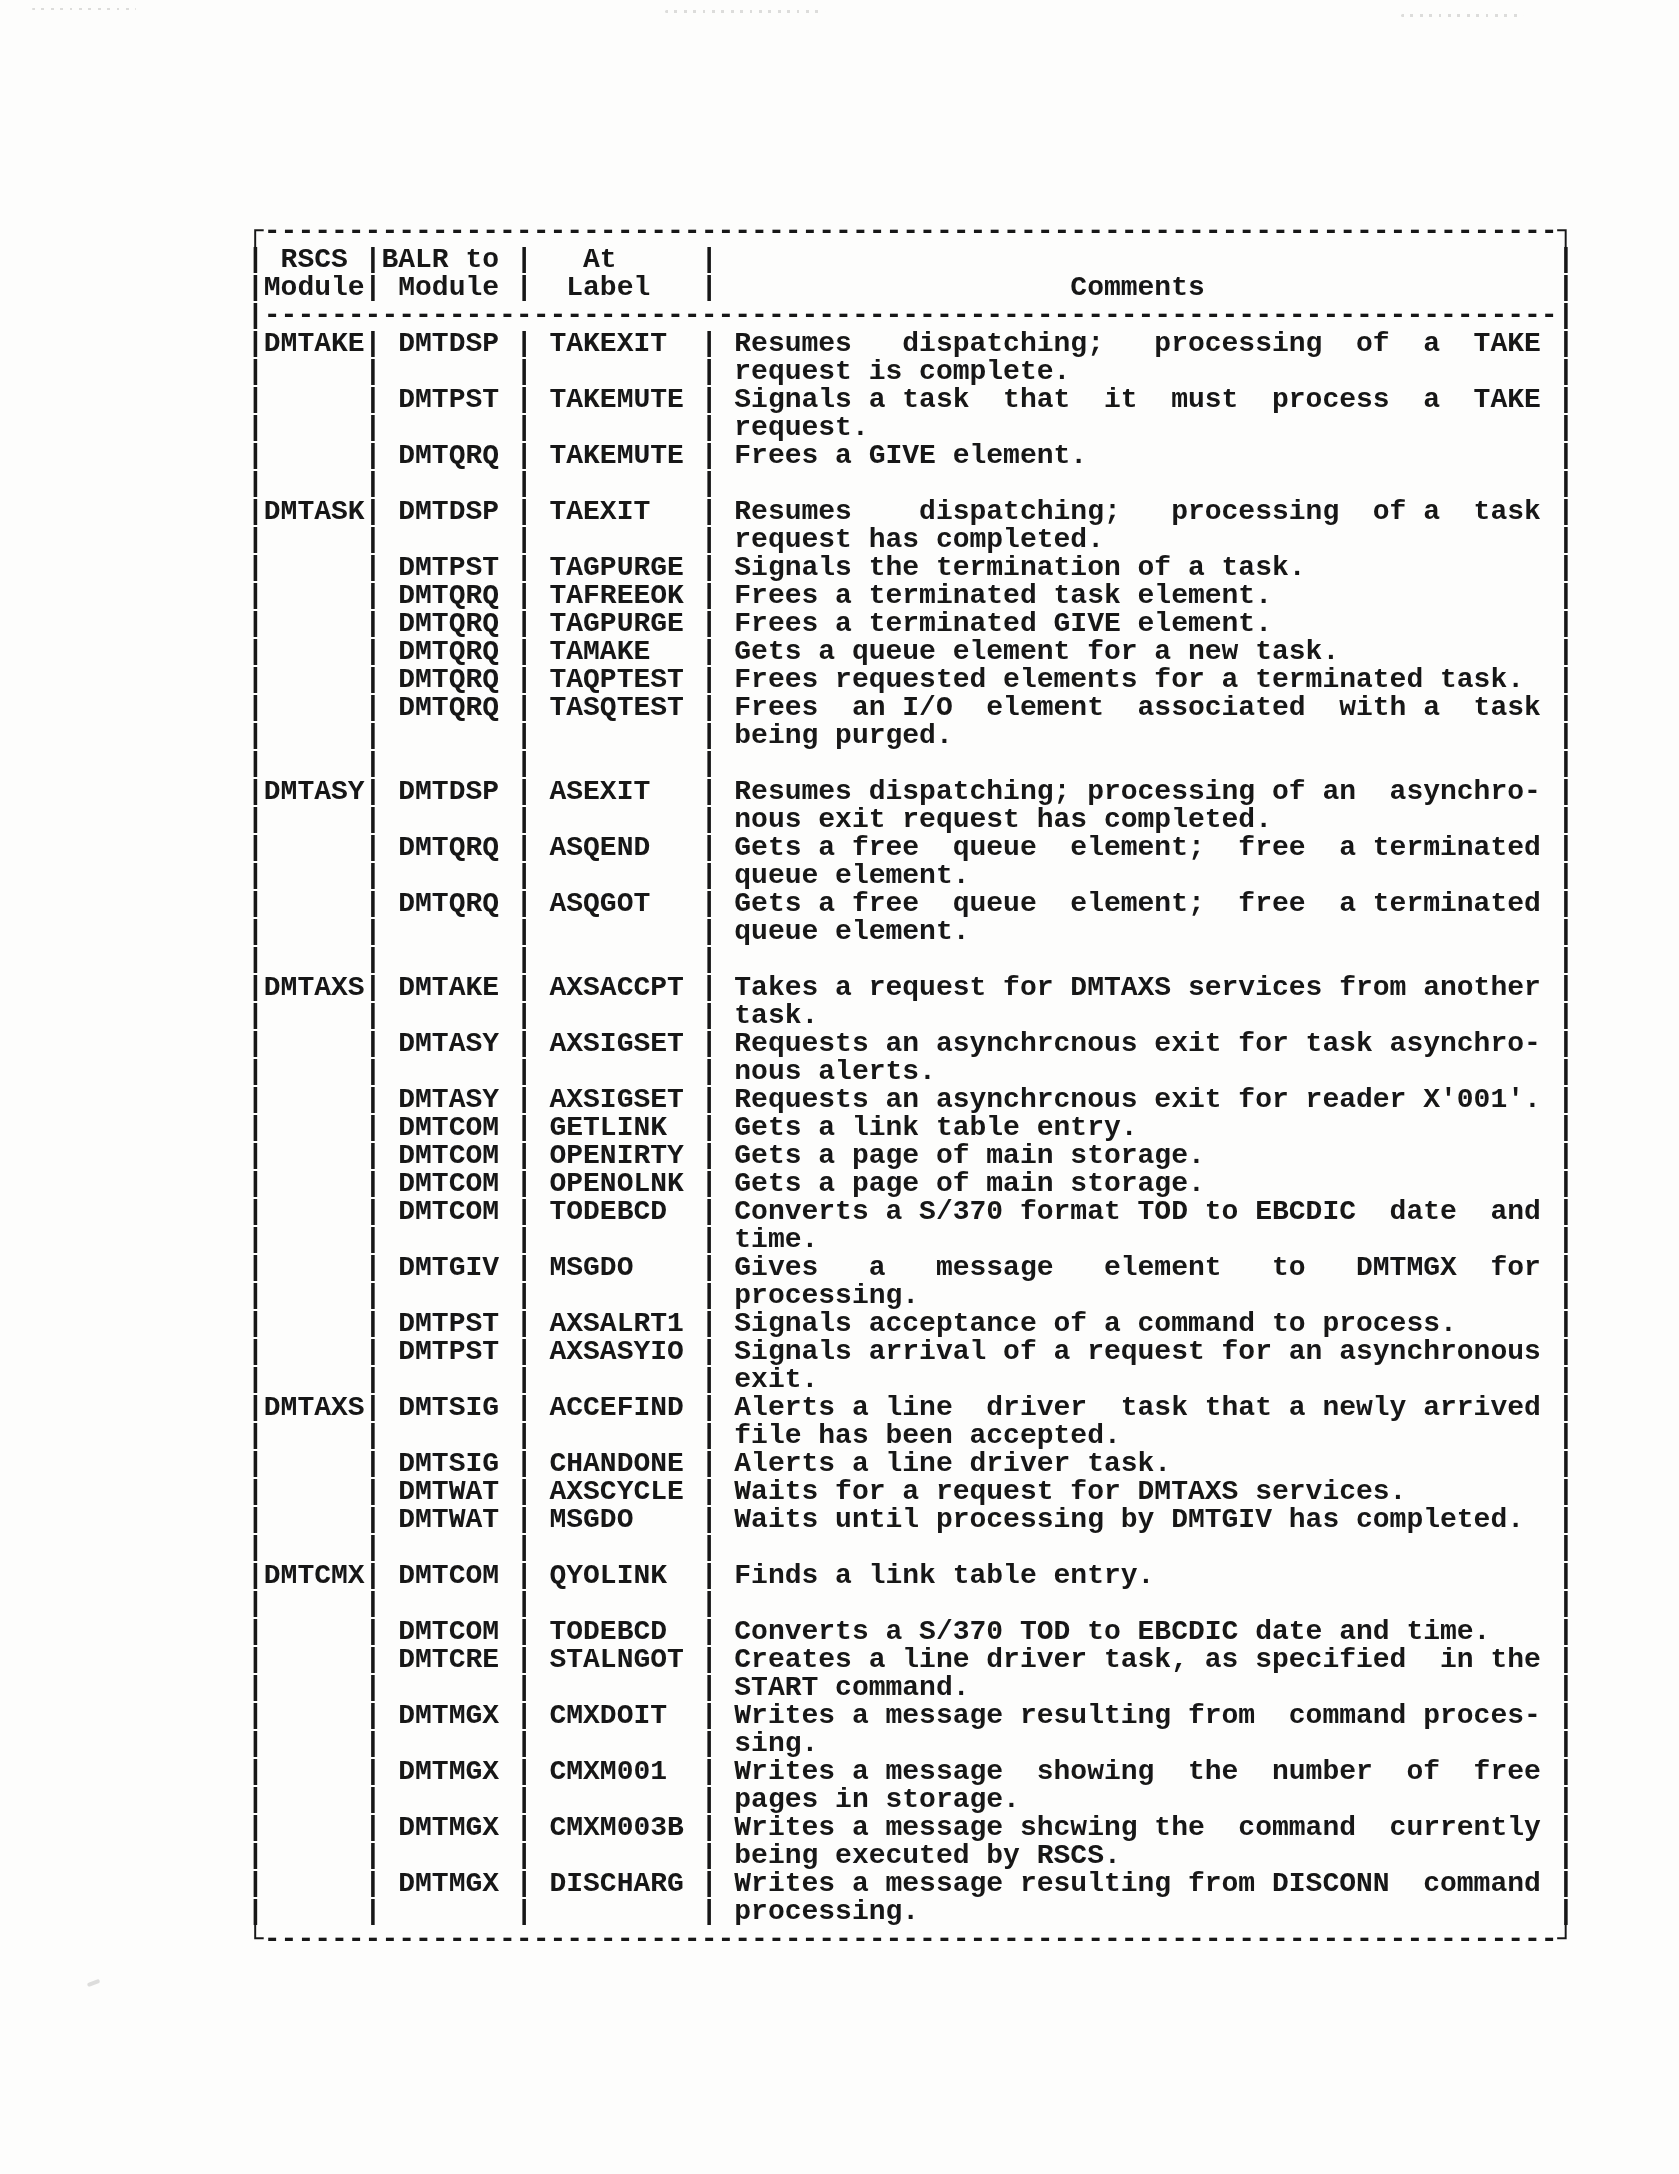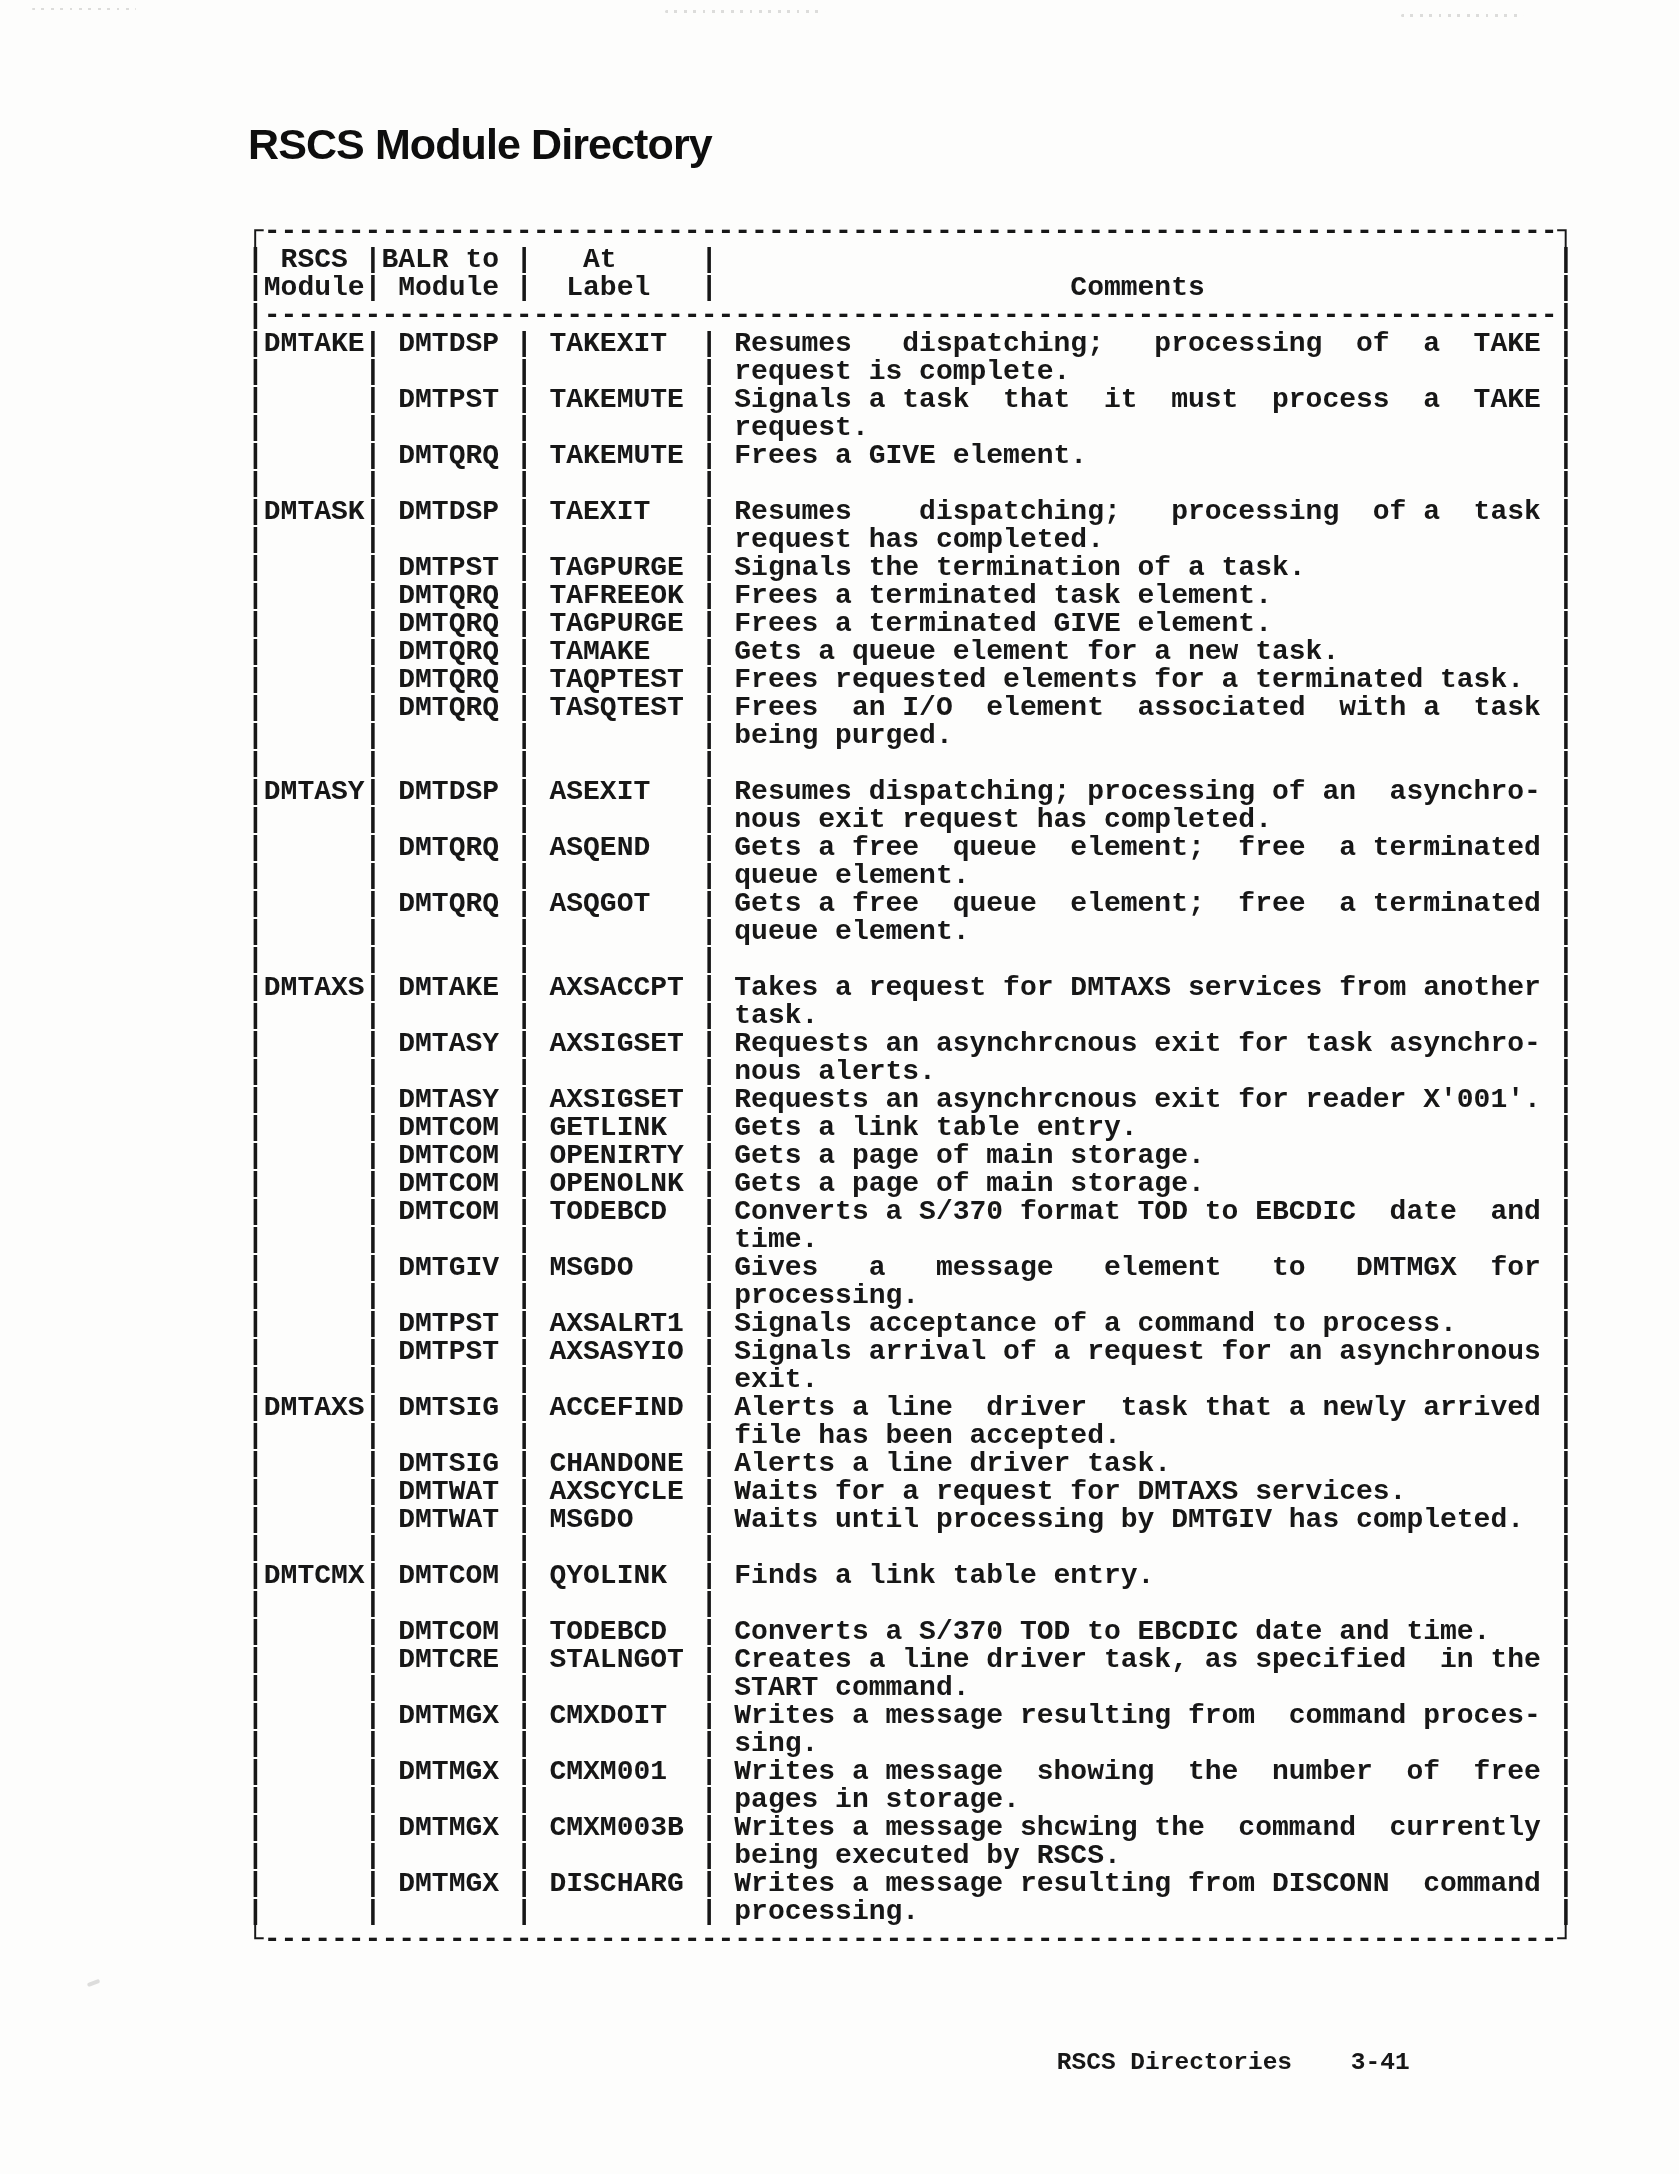--- a/index.html
+++ b/index.html
@@ -73,21 +73,17 @@
 </style>
 </head>
 <body>
 
 <div class="page">
   <div class="artifact a1"></div>
   <div class="artifact a2"></div>
   <div class="artifact a3"></div>
   <div class="artifact a4"></div>
 
-  <h1 class="title">RSCS Module Directory</h1>
 
   <div class="ascii" id="module-table"><div>┌-----------------------------------------------------------------------------┐</div><div>| RSCS |BALR to |   At     |                                                  |</div><div>|Module| Module |  Label   |                     Comments                     |</div><div>|-----------------------------------------------------------------------------|</div><div>|DMTAKE| DMTDSP | TAKEXIT  | Resumes   dispatching;   processing  of  a  TAKE |</div><div>|      |        |          | request is complete.                             |</div><div>|      | DMTPST | TAKEMUTE | Signals a task  that  it  must  process  a  TAKE |</div><div>|      |        |          | request.                                         |</div><div>|      | DMTQRQ | TAKEMUTE | Frees a GIVE element.                            |</div><div>|      |        |          |                                                  |</div><div>|DMTASK| DMTDSP | TAEXIT   | Resumes    dispatching;   processing  of a  task |</div><div>|      |        |          | request has completed.                           |</div><div>|      | DMTPST | TAGPURGE | Signals the termination of a task.               |</div><div>|      | DMTQRQ | TAFREEOK | Frees a terminated task element.                 |</div><div>|      | DMTQRQ | TAGPURGE | Frees a terminated GIVE element.                 |</div><div>|      | DMTQRQ | TAMAKE   | Gets a queue element for a new task.             |</div><div>|      | DMTQRQ | TAQPTEST | Frees requested elements for a terminated task.  |</div><div>|      | DMTQRQ | TASQTEST | Frees  an I/O  element  associated  with a  task |</div><div>|      |        |          | being purged.                                    |</div><div>|      |        |          |                                                  |</div><div>|DMTASY| DMTDSP | ASEXIT   | Resumes dispatching; processing of an  asynchro- |</div><div>|      |        |          | nous exit request has completed.                 |</div><div>|      | DMTQRQ | ASQEND   | Gets a free  queue  element;  free  a terminated |</div><div>|      |        |          | queue element.                                   |</div><div>|      | DMTQRQ | ASQGOT   | Gets a free  queue  element;  free  a terminated |</div><div>|      |        |          | queue element.                                   |</div><div>|      |        |          |                                                  |</div><div>|DMTAXS| DMTAKE | AXSACCPT | Takes a request for DMTAXS services from another |</div><div>|      |        |          | task.                                            |</div><div>|      | DMTASY | AXSIGSET | Requests an asynchrcnous exit for task asynchro- |</div><div>|      |        |          | nous alerts.                                     |</div><div>|      | DMTASY | AXSIGSET | Requests an asynchrcnous exit for reader X'001'. |</div><div>|      | DMTCOM | GETLINK  | Gets a link table entry.                         |</div><div>|      | DMTCOM | OPENIRTY | Gets a page of main storage.                     |</div><div>|      | DMTCOM | OPENOLNK | Gets a page of main storage.                     |</div><div>|      | DMTCOM | TODEBCD  | Converts a S/370 format TOD to EBCDIC  date  and |</div><div>|      |        |          | time.                                            |</div><div>|      | DMTGIV | MSGDO    | Gives   a   message   element   to   DMTMGX  for |</div><div>|      |        |          | processing.                                      |</div><div>|      | DMTPST | AXSALRT1 | Signals acceptance of a command to process.      |</div><div>|      | DMTPST | AXSASYIO | Signals arrival of a request for an asynchronous |</div><div>|      |        |          | exit.                                            |</div><div>|DMTAXS| DMTSIG | ACCEFIND | Alerts a line  driver  task that a newly arrived |</div><div>|      |        |          | file has been accepted.                          |</div><div>|      | DMTSIG | CHANDONE | Alerts a line driver task.                       |</div><div>|      | DMTWAT | AXSCYCLE | Waits for a request for DMTAXS services.         |</div><div>|      | DMTWAT | MSGDO    | Waits until processing by DMTGIV has completed.  |</div><div>|      |        |          |                                                  |</div><div>|DMTCMX| DMTCOM | QYOLINK  | Finds a link table entry.                        |</div><div>|      |        |          |                                                  |</div><div>|      | DMTCOM | TODEBCD  | Converts a S/370 TOD to EBCDIC date and time.    |</div><div>|      | DMTCRE | STALNGOT | Creates a line driver task, as specified  in the |</div><div>|      |        |          | START command.                                   |</div><div>|      | DMTMGX | CMXDOIT  | Writes a message resulting from  command proces- |</div><div>|      |        |          | sing.                                            |</div><div>|      | DMTMGX | CMXM001  | Writes a message  showing  the  number  of  free |</div><div>|      |        |          | pages in storage.                                |</div><div>|      | DMTMGX | CMXM003B | Writes a message shcwing the  command  currently |</div><div>|      |        |          | being executed by RSCS.                          |</div><div>|      | DMTMGX | DISCHARG | Writes a message resulting from DISCONN  command |</div><div>|      |        |          | processing.                                      |</div><div>└-----------------------------------------------------------------------------┘</div></div>
 
-  <div class="footer">
-    <span>RSCS Directories</span><span class="pgnum">3-41</span>
-  </div>
 </div>
 
 
 </body></html>

